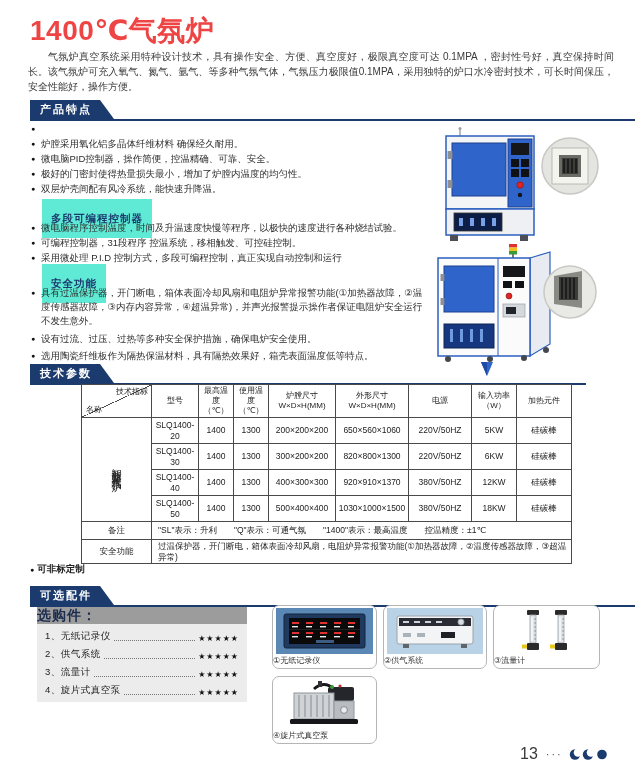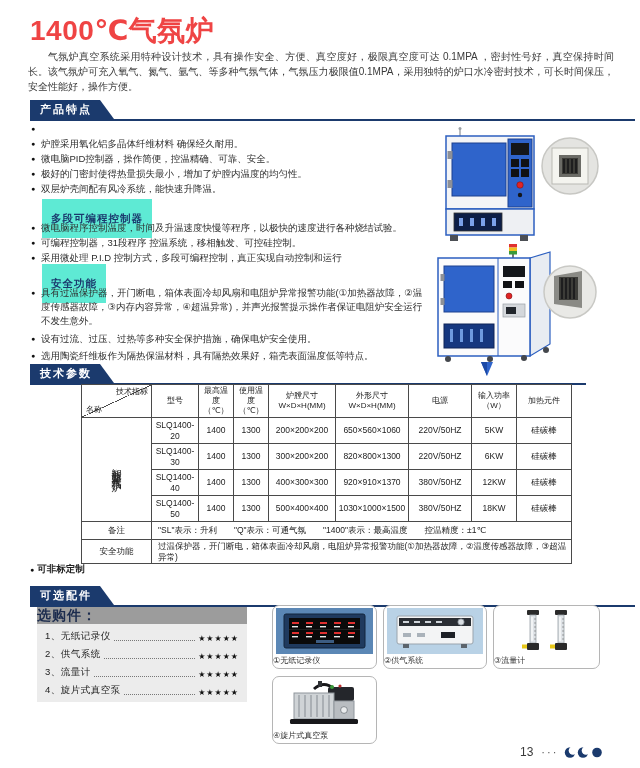--- a/index.html
+++ b/index.html
@@ -83,21 +83,21 @@
           display:flex; flex-direction:column; overflow:hidden; }
   #card1 { left:272px; top:605px; width:105px; height:64px; }
   #card2 { left:383px; top:605px; width:104px; height:64px; }
   #card3 { left:493px; top:605px; width:107px; height:64px; }
   #card4 { left:272px; top:676px; width:105px; height:68px; }
   .card .img { flex:1; display:flex; align-items:center; justify-content:center; overflow:hidden; }
   .card .cap { flex:none; text-align:left; font-size:8px; color:#333; padding:1px 0 3px 0; line-height:1; }
 
   
   .footer { position:absolute; left:520px; top:745px; display:flex; align-items:center; }
-  .footer .pno { font-size:12px; color:#3a3a3a; }
+  .footer .pno { font-size:16px; color:#3a3a3a; }
   .footer .fd { font-size:11px; color:#555; margin:0 5px 0 8px; letter-spacing:2px; }
 </style>
 </head>
 <body>
 
 <div class="page">
 
   <div class="titlebar">
     <span class="title">1400℃气氛炉</span>
   </div>

